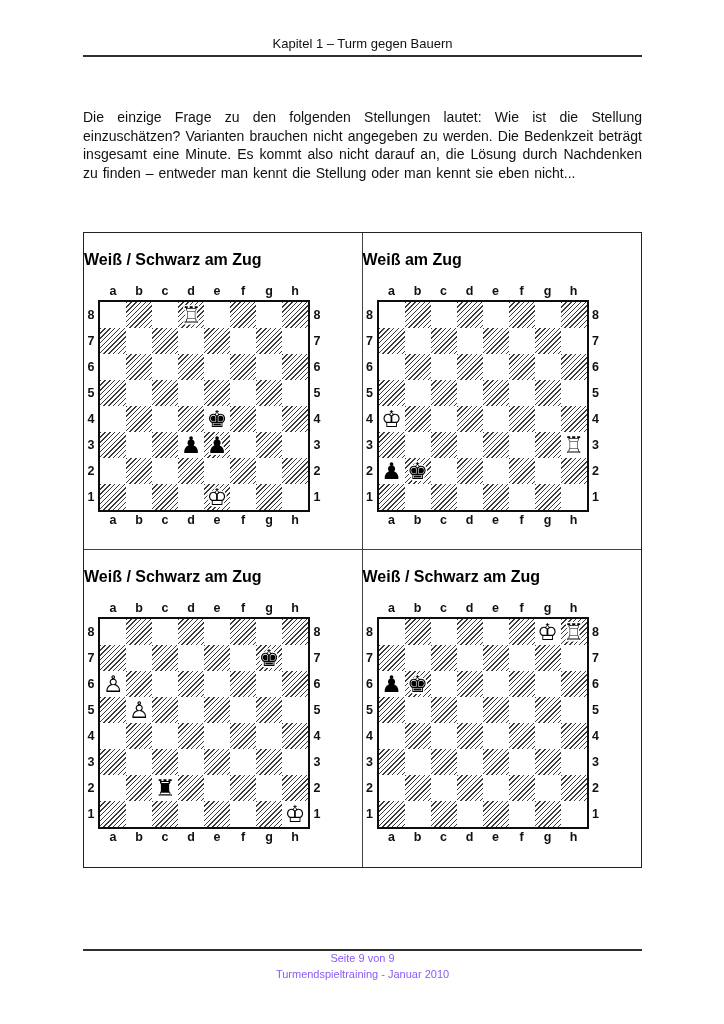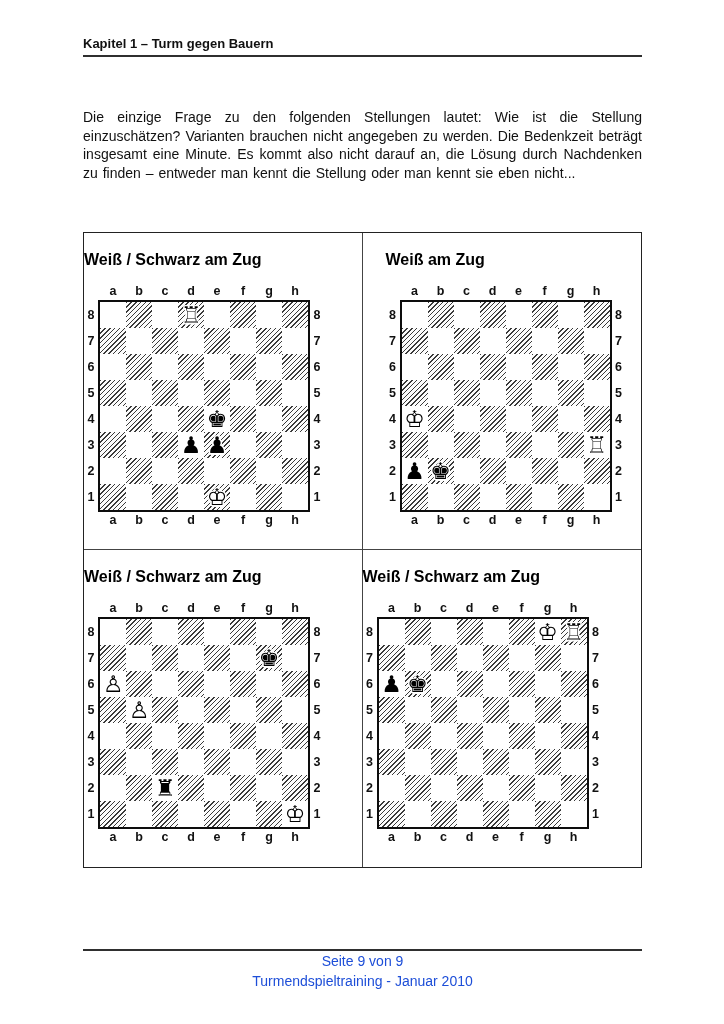--- a/index.html
+++ b/index.html
@@ -3,37 +3,37 @@
 <meta charset="utf-8">
 <style>
   html,body { margin:0; padding:0; background:#fff; }
   .page {
     position:relative; width:724px; height:1024px; background:#fff;
     font-family:"Liberation Sans", sans-serif; color:#111; overflow:hidden;
   }
   .content-col { position:absolute; left:83px; width:559px; }
 
   
-  .running-header { top:34px; text-align:left;font-weight:bold; }
+  .running-header { top:34px; text-align:center; }
   .running-header .hdr-text { font-size:13px; color:#111; }
   .rule { border:0; border-top:2px solid #2f2f2f; margin:3px 0 0 0; }
 
   
   .page-title { top:78px; font-size:17.5px; font-weight:bold; letter-spacing:.2px; }
   .intro { top:108px; font-size:14px; line-height:1.33; text-align:justify; word-spacing:1px; }
 
   
   .diagram-grid {
     top:232px; height:636px; border:1.5px solid #222;
     display:grid; grid-template-columns:1fr 1fr; grid-template-rows:1fr 1fr;
     box-sizing:border-box;
   }
   .cell { display:flex; flex-direction:column; align-items:flex-start; padding-top:18px; box-sizing:border-box; }
   .cell.tl { border-right:1px solid #444; border-bottom:1px solid #444; }
-  .cell.tr { border-bottom:1px solid #444;padding-left:23px; }
+  .cell.tr { border-bottom:1px solid #444; }
   .cell.bl { border-right:1px solid #444; }
   .caption { font-weight:bold; font-size:16px; color:#000; }
   .board-assembly { margin-top:14px; }
 
   .files-row { display:flex; margin-left:16px; }
   .files-row .fl { width:26px; height:17px; line-height:17px; text-align:center;
                    font-weight:bold; font-size:12.5px; color:#111; }
   .board-middle { display:flex; align-items:center; }
   .ranks-col { display:flex; flex-direction:column; }
   .ranks-col .rk { height:26px; width:14px; line-height:26px; text-align:center;
@@ -48,21 +48,21 @@
     position:absolute; inset:0; display:flex; align-items:center; justify-content:center;
     font-family:"DejaVu Sans", sans-serif; font-size:23px; line-height:1;
   }
   .pc-halo { color:#fff;
     text-shadow: 0 0 1.5px #fff, 1.5px 0 0 #fff, -1.5px 0 0 #fff, 0 1.5px 0 #fff,
                  0 -1.5px 0 #fff, 1px 1px 0 #fff, -1px -1px 0 #fff, 1px -1px 0 #fff, -1px 1px 0 #fff; }
   .pc { color:#000; }
 
   
   .footer { top:946px; text-align:center; }
-  .footer .f-line { font-size:14px; line-height:1.45; color:#1d4ed8; }
+  .footer .f-line { font-size:11px; line-height:1.45; color:#8b5cf6; }
 </style>
 </head>
 <body>
 
 <div class="page">
 
   <div class="content-col running-header">
     <span class="hdr-text">Kapitel 1 – Turm gegen Bauern</span>
     <div class="rule"></div>
   </div>

